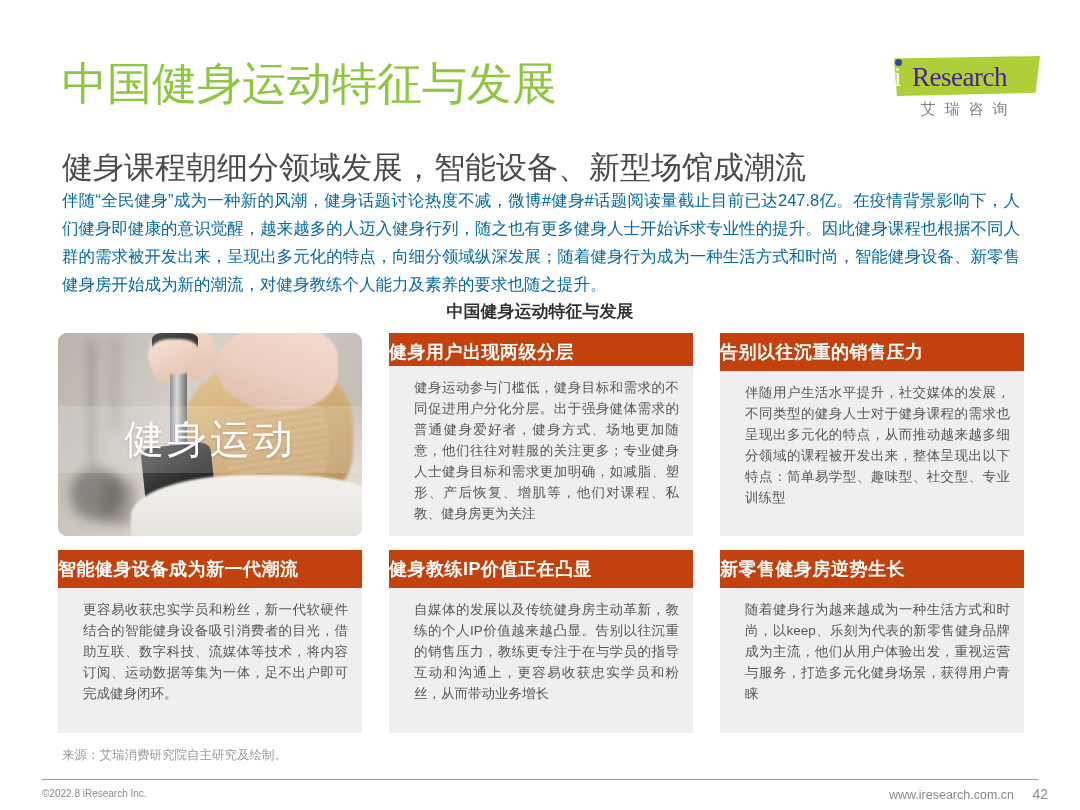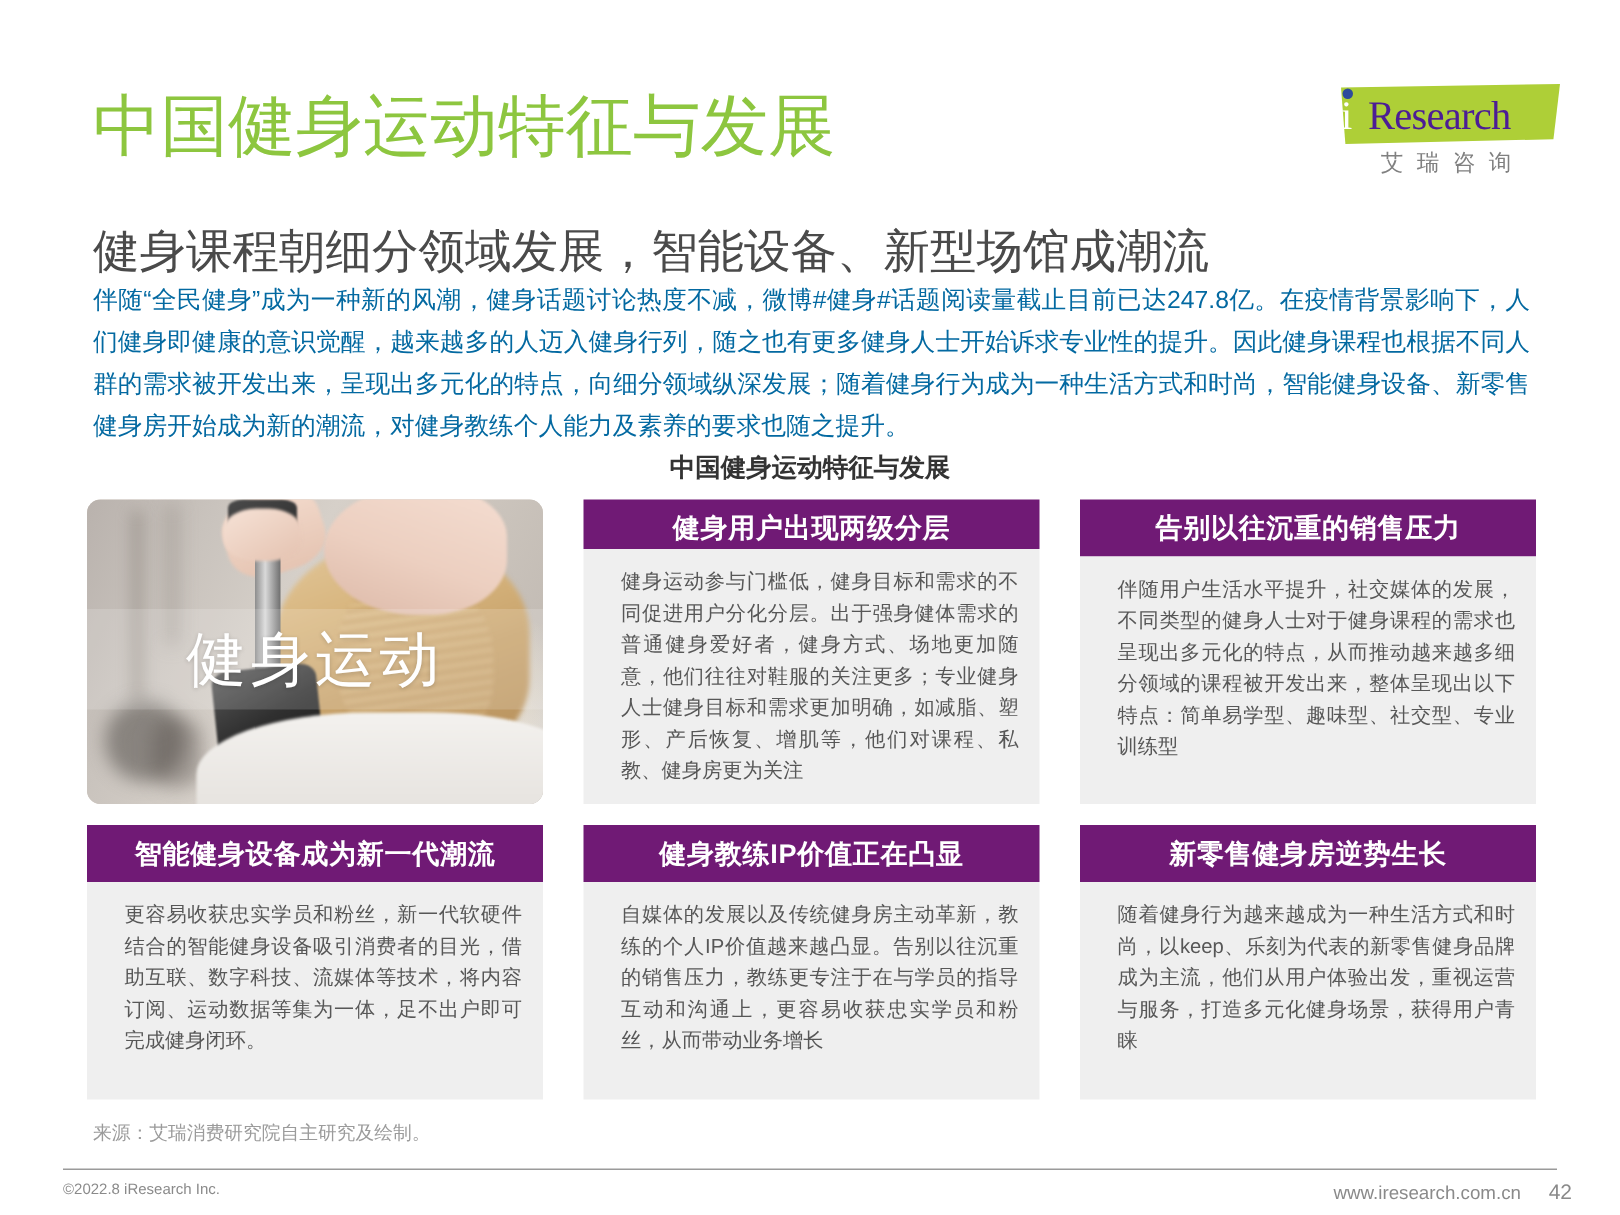--- a/index.html
+++ b/index.html
@@ -69,23 +69,23 @@
   .grid {
     position:absolute; left:58px; top:333px;
     width:966px; height:400px;
     display:grid;
     grid-template-columns: 1fr 1fr 1fr;
     grid-template-rows: 203px 1fr;
     column-gap:27px; row-gap:14px;
   }
   .card { position:relative; display:flex; flex-direction:column; }
   .card-head {
-    background:#701a75; color:#ffffff;
+    background:#c2410c; color:#ffffff;
     font-size:18px; font-weight:bold; line-height:38px; height:38px;
-    text-align:center; letter-spacing:0.5px; white-space:nowrap;
+    letter-spacing:0.5px; white-space:nowrap;
     overflow:hidden;
   }
   .card-body {
     flex:1; background:#efefef; color:#575757;
     font-size:13.5px; line-height:21px;
     padding:11px 14px 12px 25px;
     text-align:justify; text-justify:inter-ideograph;
   }
 
   

